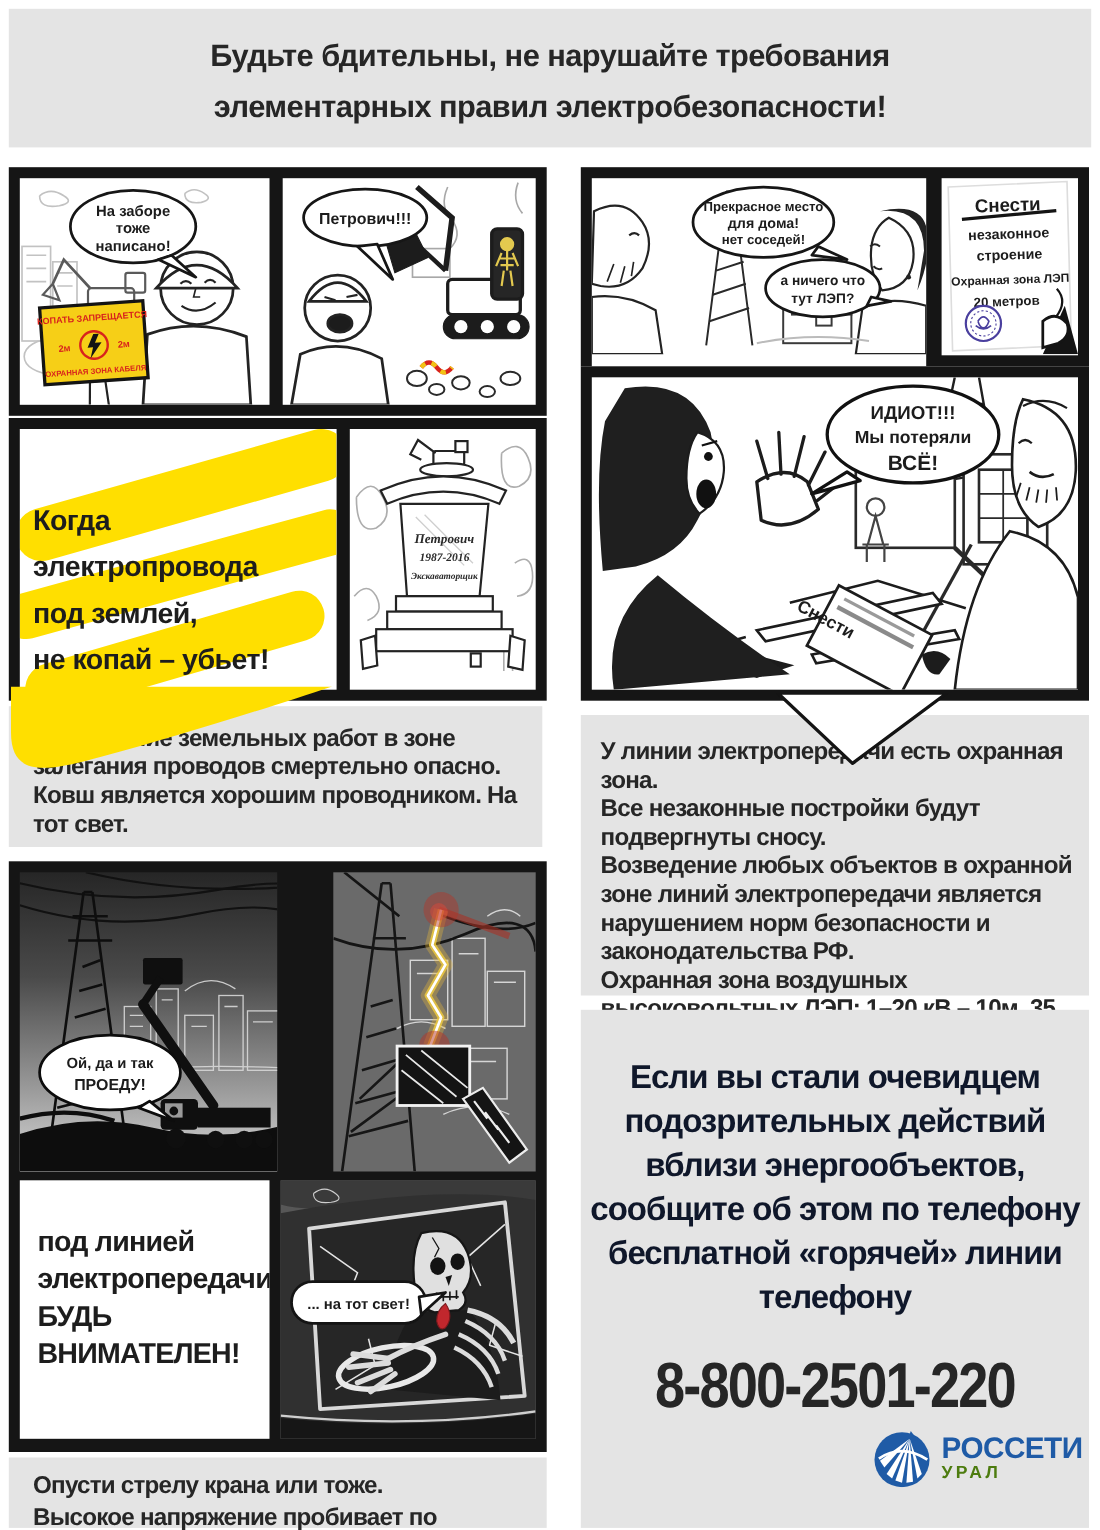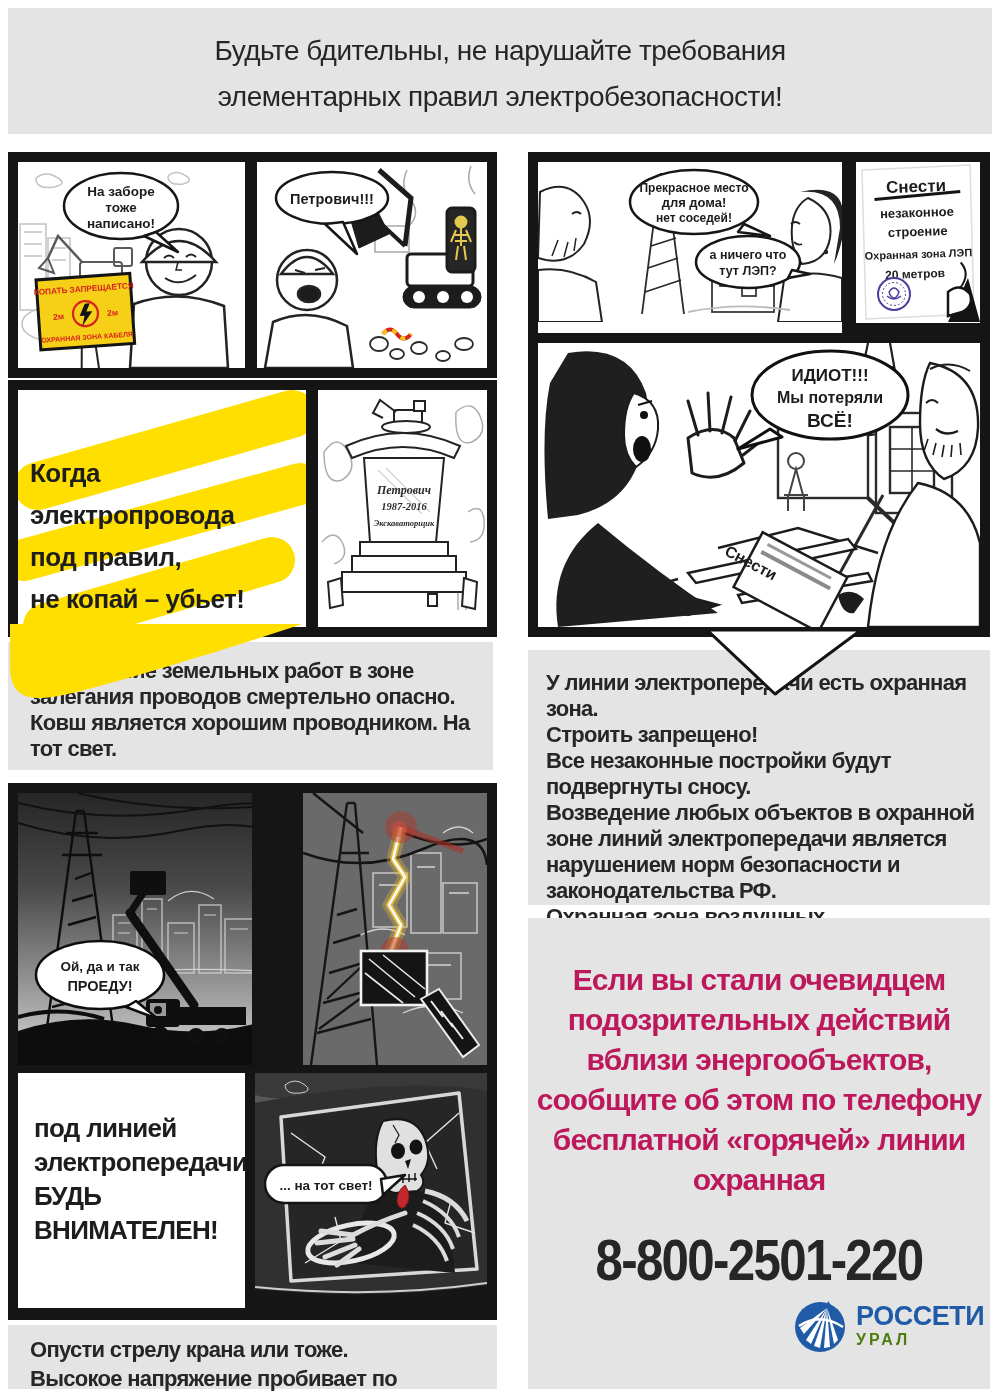--- a/index.html
+++ b/index.html
@@ -5,38 +5,38 @@
   html,body{margin:0;padding:0;background:#fff}
   .poster{position:relative;width:1000px;height:1391px;background:#ffffff;
           font-family:"Liberation Sans",sans-serif;overflow:hidden}
   .abs{position:absolute}
   .frame{position:absolute;background:#151515}
   .panel{position:absolute;background:#ffffff;overflow:hidden}
   .gray{background:#e4e4e4}
   svg{display:block}
 
   .header{left:8px;top:8px;width:984px;height:126px;text-align:center;
-          padding-top:20px;box-sizing:border-box;color:#262626;font-weight:400;
+          padding-top:20px;box-sizing:border-box;color:#262626;font-weight:700;
           font-size:28px;line-height:46px;letter-spacing:-0.5px}
 
   .cap{color:#262626;font-weight:700;letter-spacing:-0.7px;box-sizing:border-box}
   .cap1{left:8px;top:642px;width:485px;height:128px;padding:16px 16px 0 22px;
         font-size:22px;line-height:26px}
   .cap2{left:8px;top:1325px;width:489px;height:64px;padding:10px 16px 0 22px;
         font-size:22px;line-height:29px}
   .cap3{left:528px;top:650px;width:462px;height:255px;padding:20px 12px 0 18px;
         font-size:22px;line-height:26px}
 
   .slogan1{position:absolute;left:12px;top:62px;font-weight:800;color:#1d1d1d;
            font-size:26px;line-height:42px;letter-spacing:-0.5px}
   .slogan2{position:absolute;left:16px;top:38px;font-weight:800;color:#1d1d1d;
            font-size:26px;line-height:34px;letter-spacing:-0.7px}
 
   .hotline{left:528px;top:918px;width:462px;height:471px}
-  .hotline .msg{padding-top:42px;text-align:center;font-weight:700;color:#be185d;
+  .hotline .msg{padding-top:42px;text-align:center;font-weight:700;color:#0f172a;
                 font-size:30px;line-height:40px;letter-spacing:-0.9px}
   .hotline .phone{margin-top:26px;text-align:center;font-weight:800;color:#262626;
                   font-size:58px;letter-spacing:-2px;transform:scaleX(.85)}
   .logo{position:absolute;left:266px;top:382px;display:flex;align-items:center;gap:10px}
   .logo .brand{font-size:27px;font-weight:800;color:#1f5ba6;letter-spacing:-0.5px;line-height:26px}
   .logo .region{font-size:16px;font-weight:700;color:#4d7c0f;letter-spacing:3px;margin-top:2px}
 
   .bt{font-family:"Liberation Sans",sans-serif;font-weight:700;fill:#1c1c1c;text-anchor:middle}
   .sr{font-family:"Liberation Sans",sans-serif;font-weight:700;fill:#d8231d;text-anchor:middle}
   .tt{font-family:"Liberation Serif",serif;font-style:italic;font-weight:700;fill:#2a2a2a;text-anchor:middle}
@@ -151,21 +151,21 @@
   <div class="panel" style="left:18px;top:390px;width:288px;height:237px">
     <svg viewBox="0 0 288 237" width="288" height="237">
       <g stroke="#ffdf00" stroke-linecap="round" fill="none">
         <path d="M20,96 L274,24" stroke-width="48"></path>
         <path d="M6,170 L282,94" stroke-width="42"></path>
         <path d="M28,236 L254,170" stroke-width="46"></path>
       </g>
     </svg>
     <div class="slogan1">
       <div>Когда электропровода</div>
-      <div>под правил,</div>
+      <div>под землей,</div>
       <div>не копай – убьет!</div>
     </div>
   </div>
 
   <div class="panel" style="left:318px;top:390px;width:169px;height:237px">
     <svg viewBox="0 0 169 237" width="169" height="237">
       <g stroke="#adadad" fill="none" stroke-width="1.5">
         <path d="M138,22 q16,-14 24,4 q8,18 -8,26 q-18,6 -16,-30"></path>
         <path d="M6,62 q14,-20 24,0 q10,18 -6,28 q-18,6 -18,-28"></path>
         <path d="M150,122 q14,-10 16,8 q2,20 -14,22"></path>
@@ -474,38 +474,37 @@
         <polygon points="232,86 200,106 244,94" fill="#ffffff" stroke="#111111" stroke-width="3" stroke-linejoin="round"></polygon>
         <text class="bt" x="292" y="38" font-size="17" font-weight="800">ИДИОТ!!!</text>
         <text class="bt" x="292" y="60" font-size="16">Мы потеряли</text>
         <text class="bt" x="292" y="84" font-size="19" font-weight="800">ВСЁ!</text>
       </g>
     </svg>
   </div>
 
   <div class="abs gray cap cap3">
     <div>У линии электропередачи есть охранная зона.</div>
-    <div>Строить запрещено!</div>
     <div>Все незаконные постройки будут подвергнуты сносу.</div>
     <div>Возведение любых объектов в охранной зоне линий электропередачи является нарушением норм безопасности и законодательства РФ.</div>
     <div>Охранная зона воздушных высоковольтных ЛЭП: 1–20 кВ – 10м, 35 кВ – 15м, 110 кВ – 20м.</div>
   </div>
 
   <svg class="abs" style="left:703px;top:630px;z-index:3" viewBox="0 0 162 70" width="162" height="70">
     <polygon points="4,0 158,0 72,64" fill="#ffffff" stroke="#141414" stroke-width="3" stroke-linejoin="round"></polygon>
   </svg>
 
   <div class="abs gray hotline">
     <div class="msg">
       <div>Если вы стали очевидцем</div>
       <div>подозрительных действий</div>
       <div>вблизи энергообъектов,</div>
       <div>сообщите об этом по  телефону</div>
       <div>бесплатной «горячей» линии</div>
-      <div>охранная</div>
+      <div>телефону</div>
     </div>
     <div class="phone">8-800-2501-220</div>
     <div class="logo">
       <svg width="52" height="52" viewBox="0 0 52 52">
         <circle cx="26" cy="27" r="25" fill="#1f5ba6"></circle>
         <polygon points="34,1 40,9 30,12" fill="#1f5ba6"></polygon>
         <g fill="#ffffff">
           <polygon points="33,8 6,28 10,34"></polygon>
           <polygon points="33,8 12,40 17,44"></polygon>
           <polygon points="33,8 20,46 26,48"></polygon>

